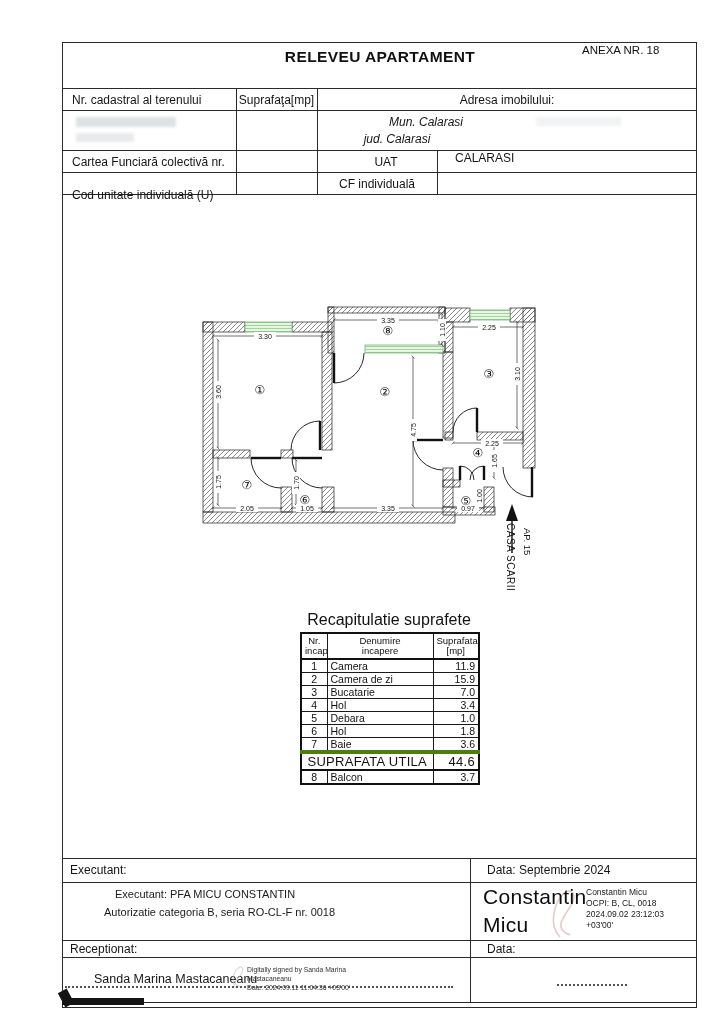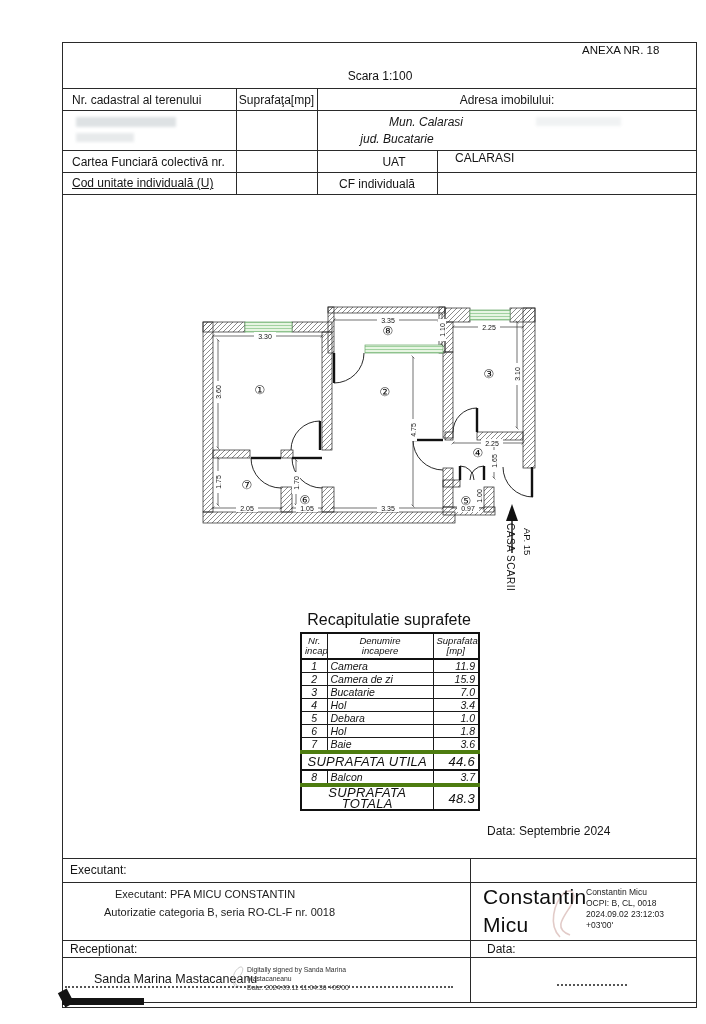--- a/index.html
+++ b/index.html
@@ -15,21 +15,21 @@
         border:1.6px solid #2a2a2a;}
   #title{left:63px;top:48px;width:634px;text-align:center;font-size:15.5px;
         font-weight:bold;letter-spacing:.4px;color:#111;}
   #scara{left:63px;top:69px;width:634px;text-align:center;font-size:12px;color:#111;}
   #anexa{left:582px;top:44px;font-size:11.5px;color:#111;}
   .hcell{font-size:12px;color:#151515;}
   .ital{font-style:italic;}
   
   #recap-wrap{position:absolute;left:300px;top:611px;width:178px;}
   #recap-title{font-size:16px;color:#111;text-align:center;margin-bottom:3px;}
-  table.recap{border-collapse:collapse;width:178px;table-layout:fixed;font-style:italic;}
+  table.recap{border-collapse:collapse;width:178px;table-layout:fixed;}
   table.recap td{border:1px solid #1a1a1a;font-size:10.5px;padding:0 3px;
         height:12px;line-height:11px;color:#111;overflow:hidden;}
   table.recap{border:2px solid #111;}
   td.c{text-align:center;padding:0;}
   td.v{text-align:right;}
   tr.hdr td{font-size:9.5px;text-align:center;line-height:10px;height:24px;
         border-bottom:2px solid #111;}
   tr.sum td{font-size:13px;height:15px;text-align:center;border-top:4px solid #4d7c0f;
         border-bottom:2px solid #111;letter-spacing:.3px;}
   tr.sum td.v{text-align:right;}
@@ -38,48 +38,48 @@
   .sigdetail{font-size:8.5px;line-height:11px;color:#222;}
   .digsig{font-size:6.8px;line-height:9px;color:#333;}
 </style>
 </head>
 <body>
 
 <div id="page">
 
   <div id="border-frame"></div>
 
-  <div class="t" id="scara">Scara 1:100</div>
+  <div class="t" id="title">RELEVEU APARTAMENT</div>
   <div class="t" id="anexa">ANEXA NR. 18</div>
 
   <div class="hl" style="left:62px;top:88px;width:635px;"></div>
   <div class="hl" style="left:62px;top:110px;width:635px;"></div>
   <div class="hl" style="left:62px;top:150px;width:635px;"></div>
   <div class="hl" style="left:62px;top:172px;width:635px;"></div>
   <div class="hl" style="left:62px;top:194px;width:635px;"></div>
   <div class="vl" style="left:236px;top:88px;height:106px;"></div>
   <div class="vl" style="left:317px;top:88px;height:106px;"></div>
   <div class="vl" style="left:437px;top:150px;height:44px;"></div>
 
   <div class="t hcell" style="left:72px;top:93px;">Nr. cadastral al terenului</div>
   <div class="t hcell" style="left:236px;top:93px;width:81px;text-align:center;">Suprafaţa[mp]</div>
   <div class="t hcell" style="left:317px;top:93px;width:380px;text-align:center;">Adresa imobilului:</div>
 
   <div class="smudge" style="left:76px;top:117px;width:100px;height:10px;opacity:.28;"></div>
   <div class="smudge" style="left:76px;top:133px;width:58px;height:9px;opacity:.2;"></div>
   <div class="smudge" style="left:536px;top:117px;width:85px;height:9px;opacity:.12;"></div>
 
   <div class="t hcell ital" style="left:317px;top:115px;width:160px;text-align:center;padding-left:29px;">Mun. Calarasi</div>
-  <div class="t hcell ital" style="left:317px;top:132px;width:160px;text-align:center;">jud. Bucatarie</div>
+  <div class="t hcell ital" style="left:317px;top:132px;width:160px;text-align:center;">jud. Calarasi</div>
 
   <div class="t hcell" style="left:72px;top:155px;">Cartea Funciară colectivă nr.</div>
-  <div class="t hcell" style="left:334px;top:155px;width:120px;text-align:center;">UAT</div>
+  <div class="t hcell" style="left:326px;top:155px;width:120px;text-align:center;">UAT</div>
   <div class="t hcell" style="left:455px;top:151px;">CALARASI</div>
 
-  <div class="t hcell" style="left:72px;top:176px;text-decoration:underline;">Cod unitate individuală (U)</div>
+  <div class="t hcell" style="left:72px;top:188px;">Cod unitate individuală (U)</div>
   <div class="t hcell" style="left:317px;top:177px;width:120px;text-align:center;">CF individuală</div>
 
   <svg class="abs" style="left:180px;top:290px;" width="380" height="320" viewBox="180 290 380 320">
     <defs>
       <pattern id="ht" patternUnits="userSpaceOnUse" width="5" height="5">
         <path d="M0,5 L5,0" stroke="#5a5a5a" stroke-width="0.7"></path>
       </pattern>
       <pattern id="wn" patternUnits="userSpaceOnUse" width="6" height="3">
         <rect width="6" height="3" fill="#e7f5e2"></rect>
         <line x1="0" y1="1.5" x2="6" y2="1.5" stroke="#8fc98f" stroke-width="0.8"></line>
@@ -303,37 +303,33 @@
           </tr>
       <tr class="sum">
         <td colspan="2">SUPRAFATA UTILA</td>
         <td class="v">44.6</td>
       </tr>
       <tr>
             <td class="c">8</td>
             <td>Balcon</td>
             <td class="v">3.7</td>
           </tr>
-      <tr class="sum">
-        <td colspan="2">SUPRAFATA TOTALA</td>
-        <td class="v">48.3</td>
-      </tr>
     </tbody>
       </table>
   </div>
 
   <div class="hl" style="left:62px;top:858px;width:635px;"></div>
   <div class="hl" style="left:62px;top:882px;width:635px;"></div>
   <div class="hl" style="left:62px;top:940px;width:635px;"></div>
   <div class="hl" style="left:62px;top:957px;width:635px;"></div>
   <div class="hl" style="left:62px;top:1002px;width:635px;"></div>
   <div class="vl" style="left:470px;top:858px;height:144px;"></div>
 
   <div class="t hcell" style="left:70px;top:863px;">Executant:</div>
-  <div class="t hcell" style="left:487px;top:824px;">Data: Septembrie 2024</div>
+  <div class="t hcell" style="left:487px;top:863px;">Data: Septembrie 2024</div>
 
   <div class="t" style="left:100px;top:888px;font-size:11px;padding-left:15px;">Executant: PFA MICU CONSTANTIN</div>
   <div class="t" style="left:104px;top:906px;font-size:11px;">Autorizatie categoria B, seria RO-CL-F nr. 0018</div>
 
   <svg class="abs" style="left:540px;top:885px;" width="46" height="58" viewBox="0 0 46 58">
     <path d="M20,52 C8,40 14,18 24,8 C32,2 38,10 30,22 C22,34 14,44 30,50" fill="none" stroke="#cfa9a4" stroke-width="1.6" opacity="0.6"></path>
   </svg>
   <div class="t bigsig" style="left:483px;top:885px;">Constantin</div>
   <div class="t bigsig" style="left:483px;top:913px;">Micu</div>
   <div class="t sigdetail" style="left:586px;top:887px;">Constantin Micu</div>

